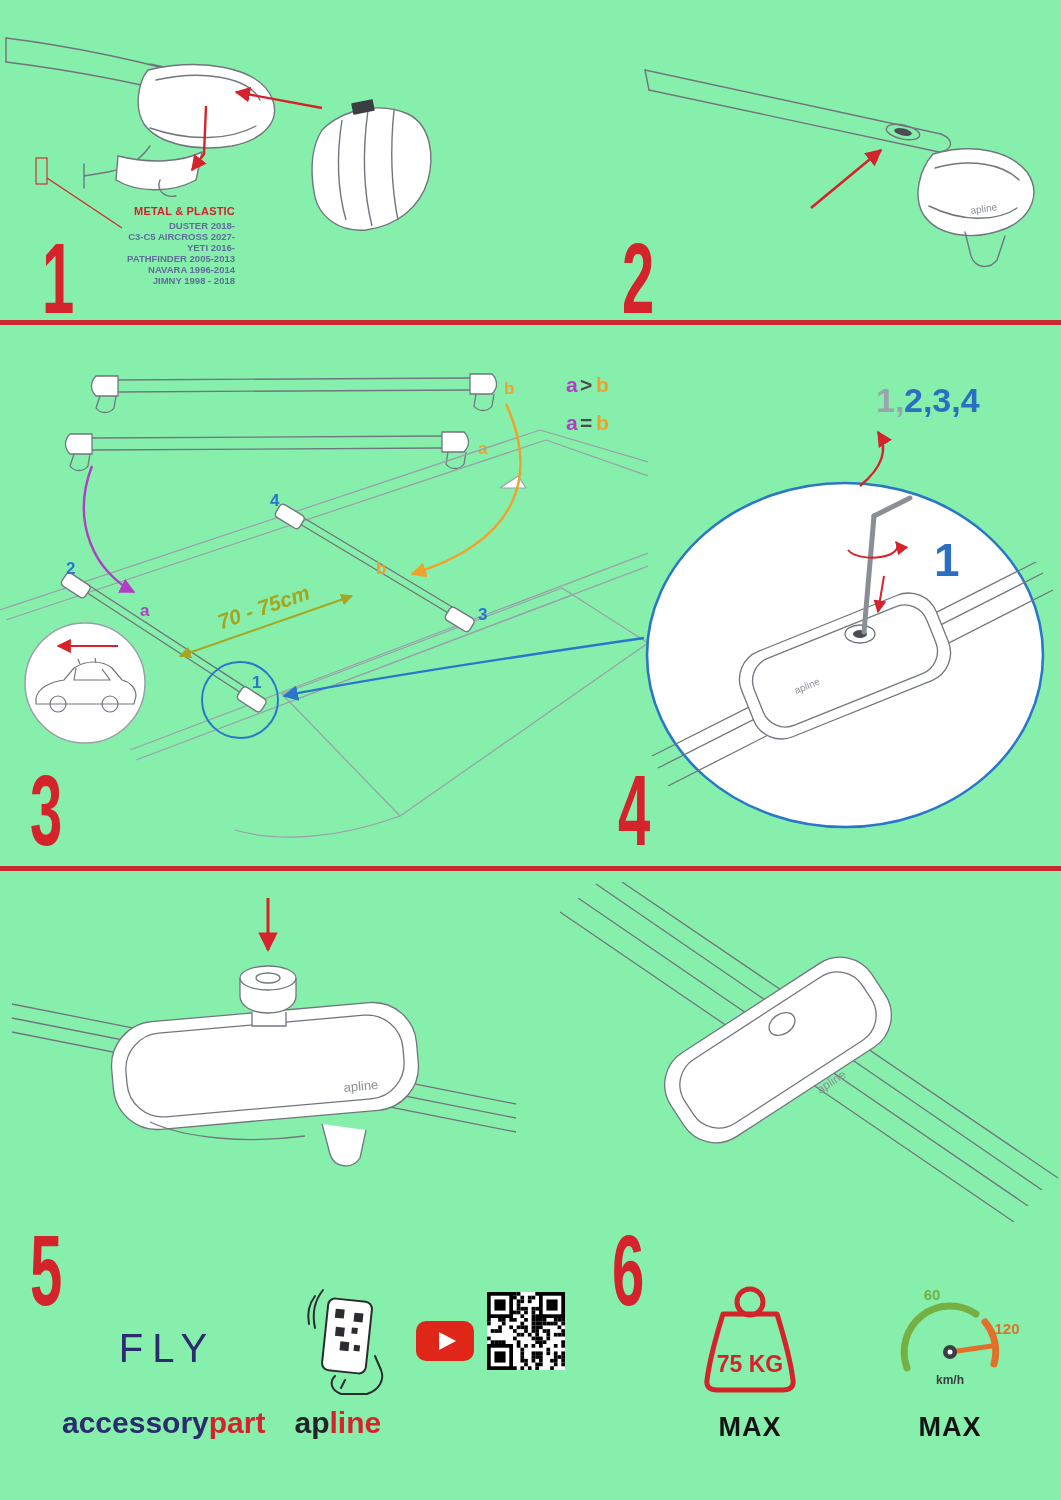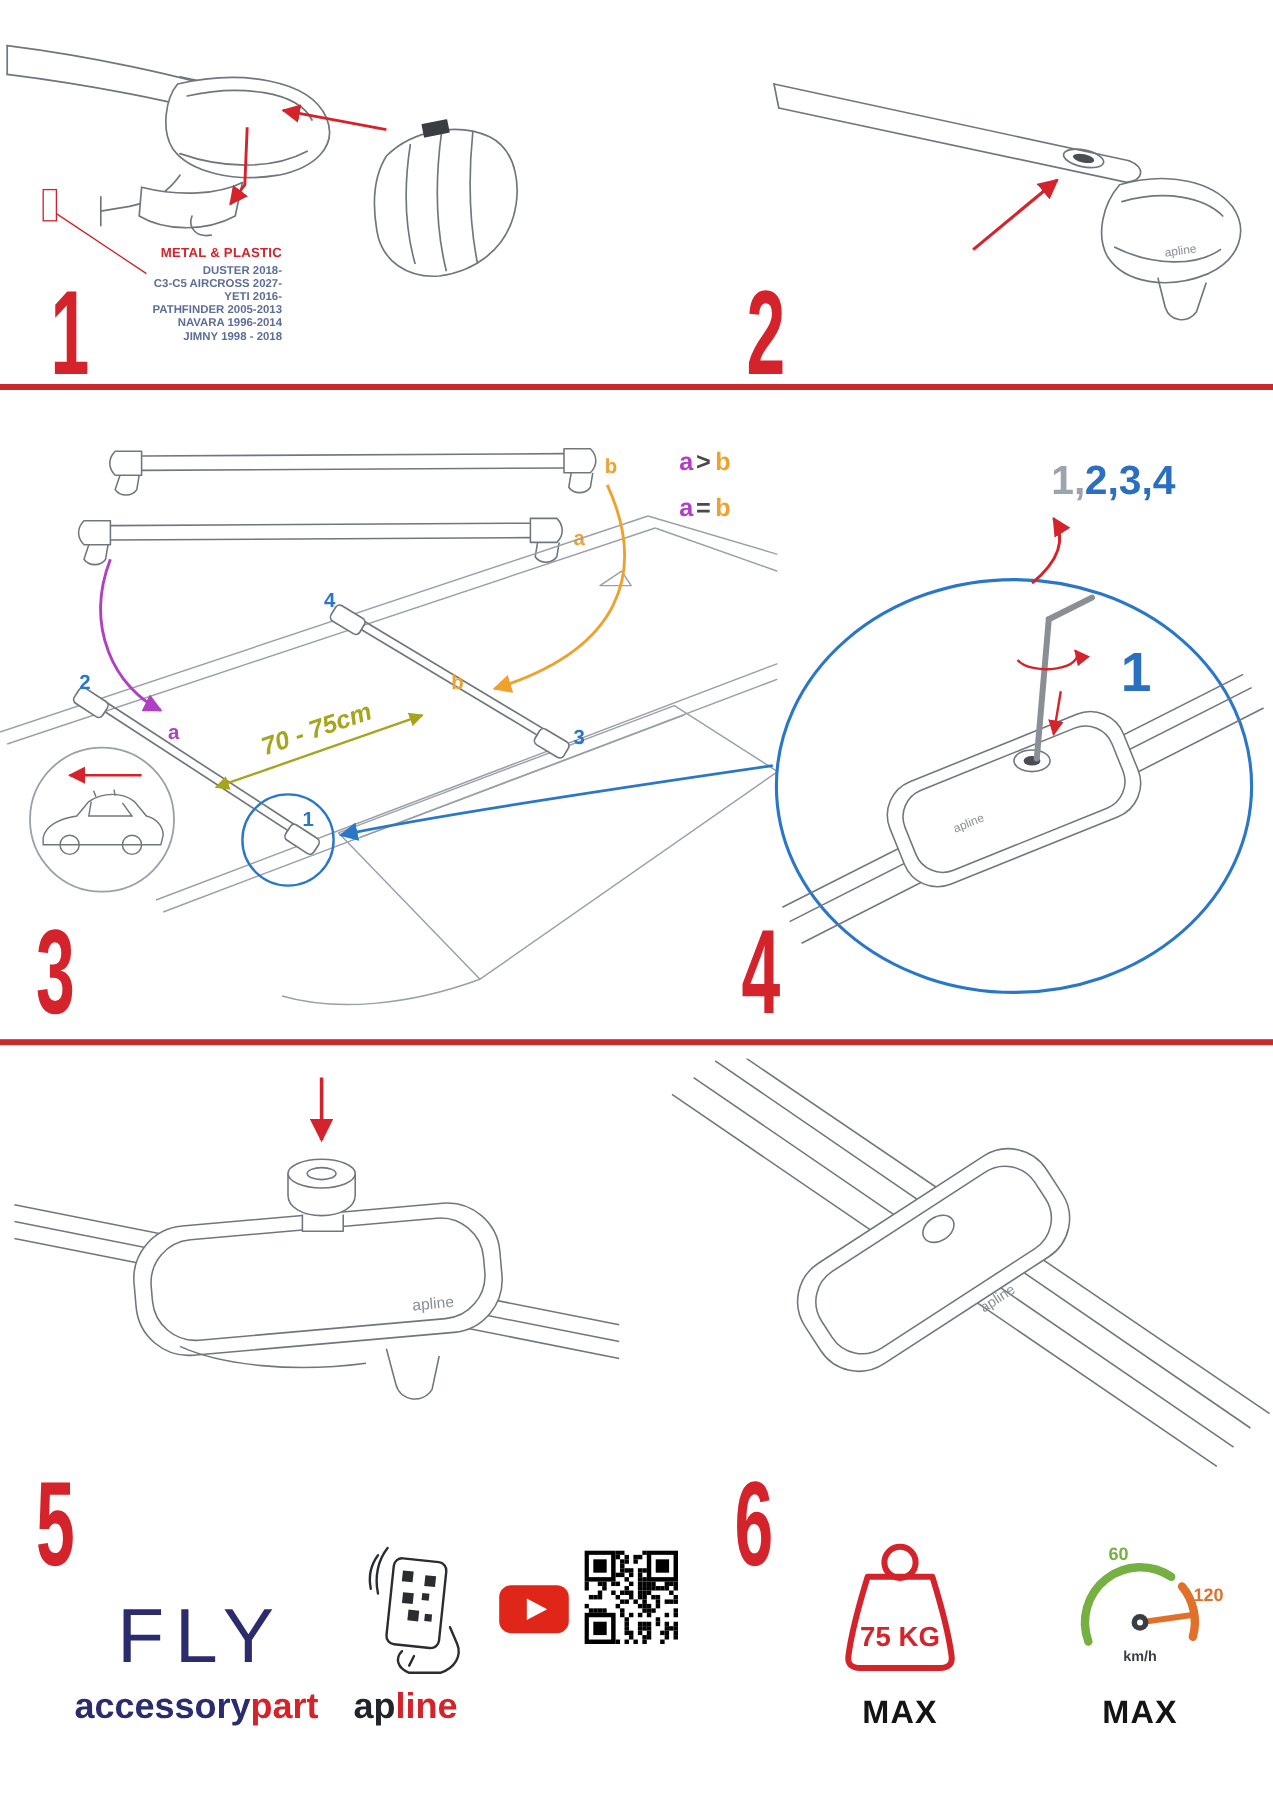--- a/index.html
+++ b/index.html
@@ -1,29 +1,29 @@
 <!DOCTYPE html>
 <html><head>
 <meta charset="utf-8">
 <style>
   *{margin:0;padding:0;box-sizing:border-box}
   html,body{background:#ececec}
   body{font-family:"Liberation Sans",sans-serif}
-  .page{position:relative;width:1061px;height:1500px;background:#ffffff;margin:0 auto;overflow:hidden}
+  .page{position:relative;width:1061px;height:1500px;background:#86efac;margin:0 auto;overflow:hidden}
   .abs{position:absolute}
   svg{display:block}
   svg text{font-family:"Liberation Sans",sans-serif}
   .num{position:absolute;font-weight:700;font-size:100px;line-height:1;color:#d5232b;
        transform:scaleX(.58);transform-origin:left top}
   .divider{position:absolute;left:0;width:100%;height:5px;background:#c62a2d}
   .models{position:absolute;left:95px;top:205px;width:140px;text-align:right}
   .models .title{color:#d5232b;font-weight:700;font-size:11px;letter-spacing:.2px;margin-bottom:3px}
   .models .m{color:#5e6e99;font-size:9.5px;line-height:11px;font-weight:600}
   .fly{position:absolute;left:70px;top:1326px;width:195px;text-align:center;color:#2b2b6e;
-       font-size:64px;letter-spacing:9px;font-weight:400}
+       font-size:40px;letter-spacing:9px;font-weight:400}
   .brandline{position:absolute;left:62px;top:1406px;width:330px;font-size:30px;font-weight:700;white-space:nowrap}
   .brandline .navy{color:#2b2b6e}
   .brandline .red{color:#d5232b}
   .brandline .dark{color:#23242b}
   .brandline .ap{margin-left:29px}
   .maxlabel{position:absolute;font-size:27px;font-weight:700;color:#141414;text-align:center;letter-spacing:1px}
 </style>
 </head>
 <body>
 

